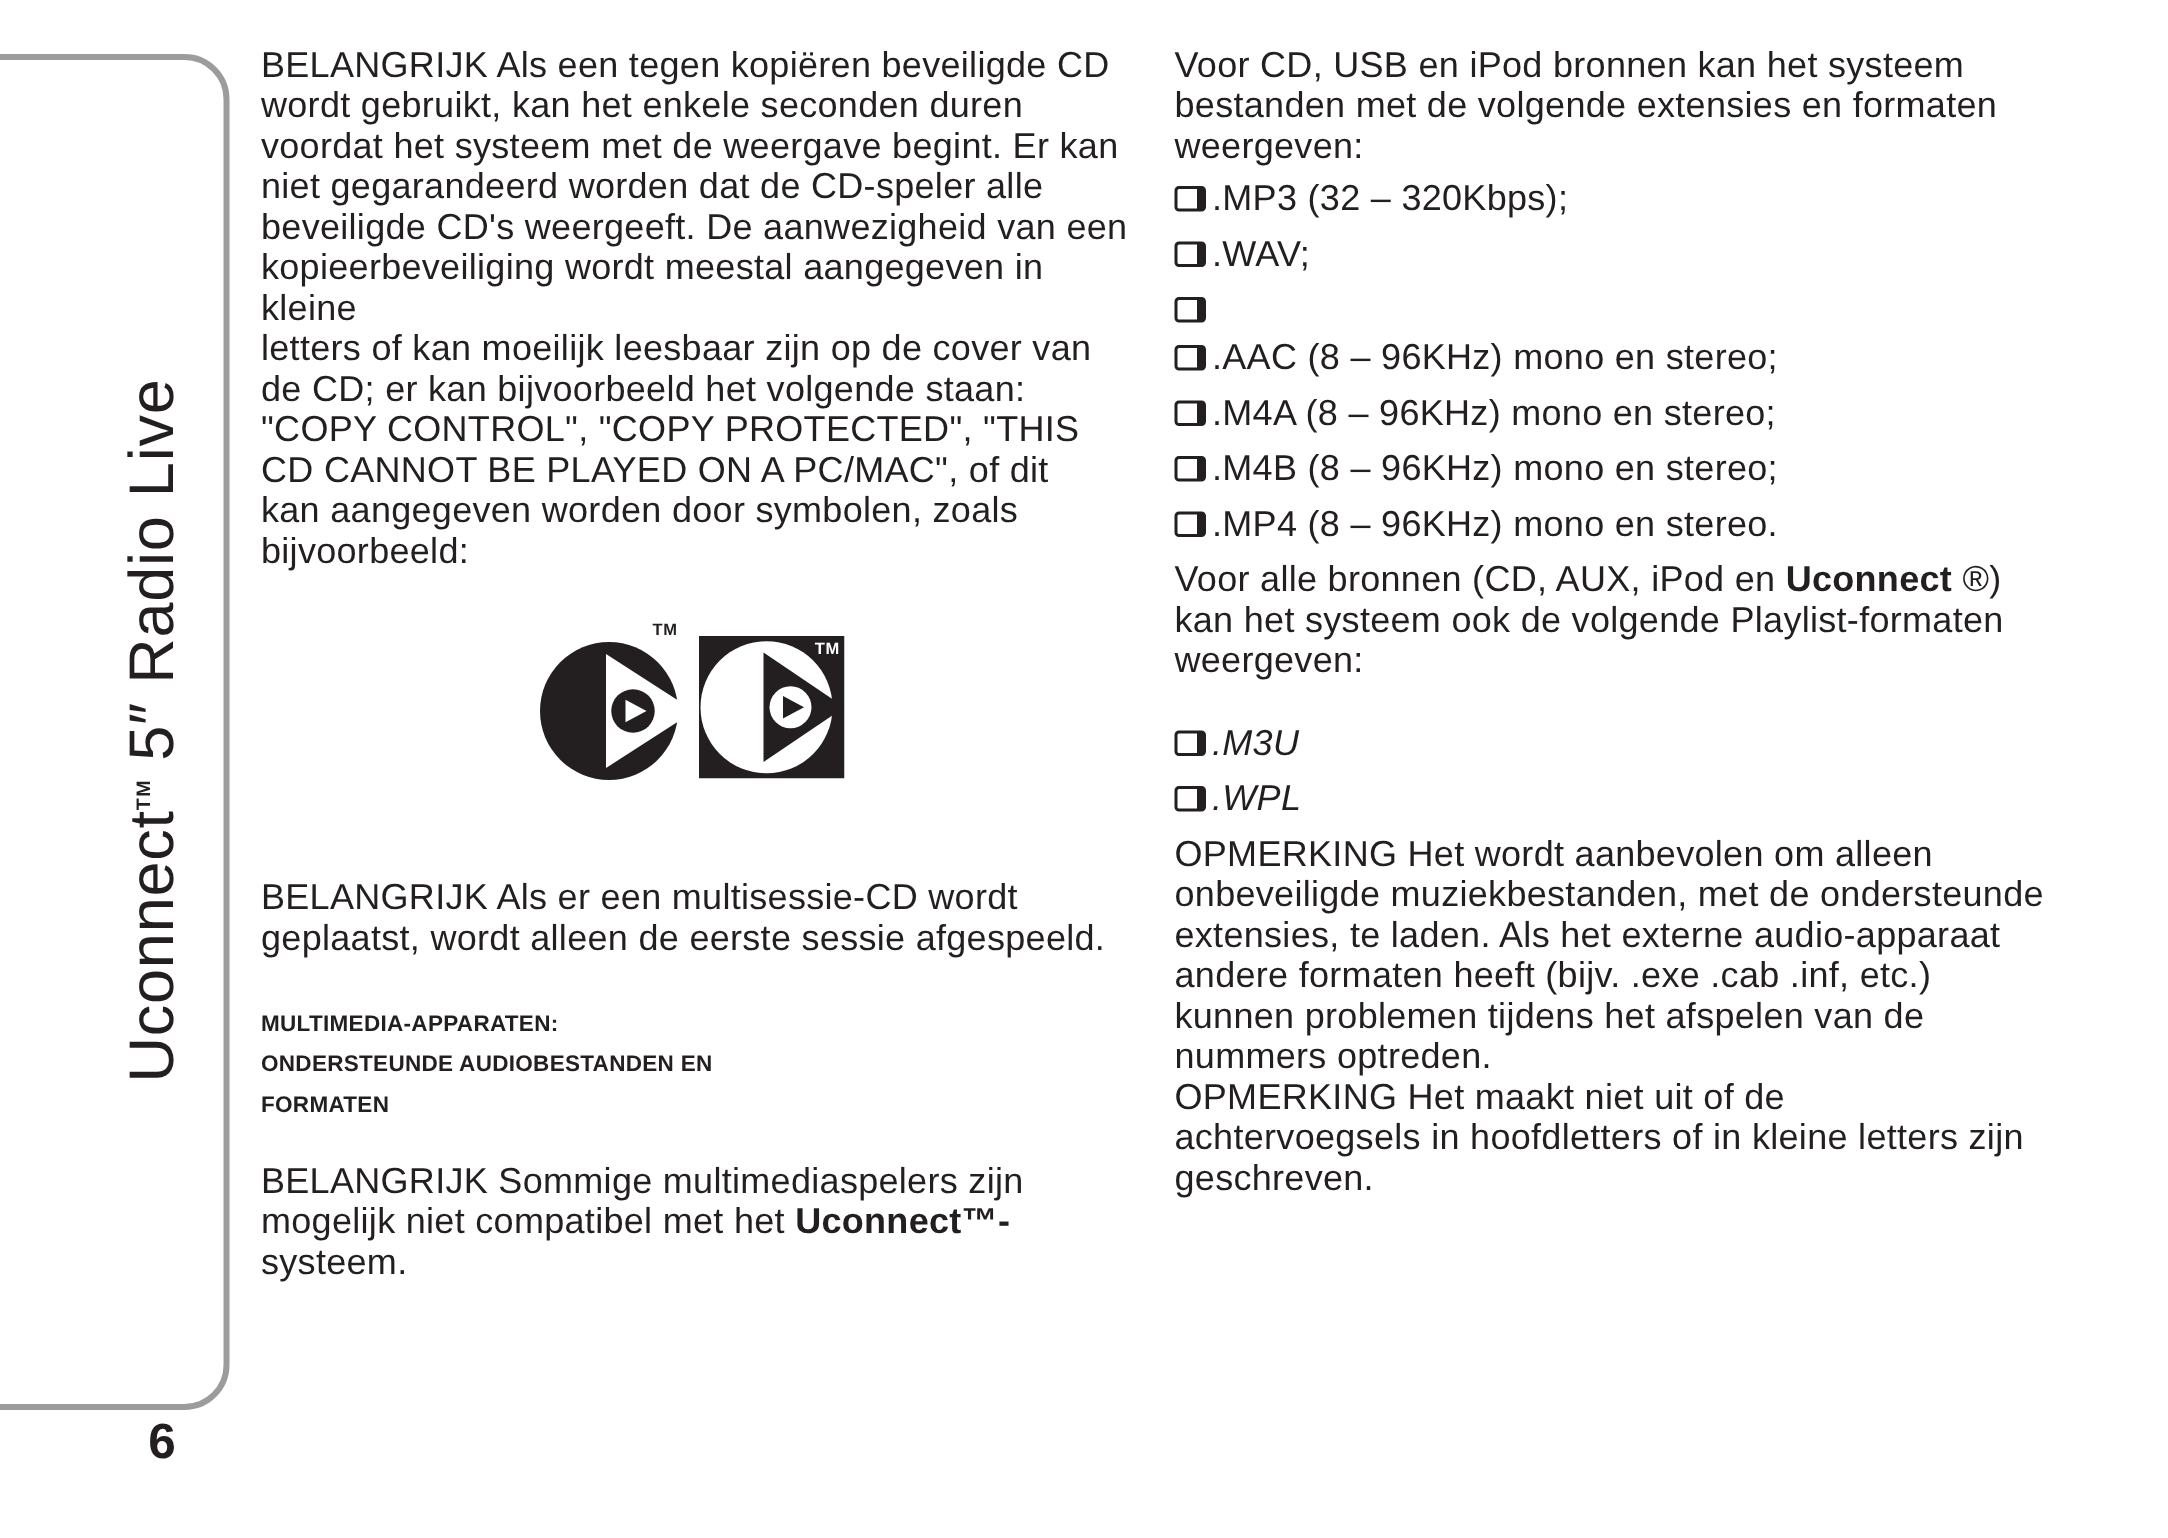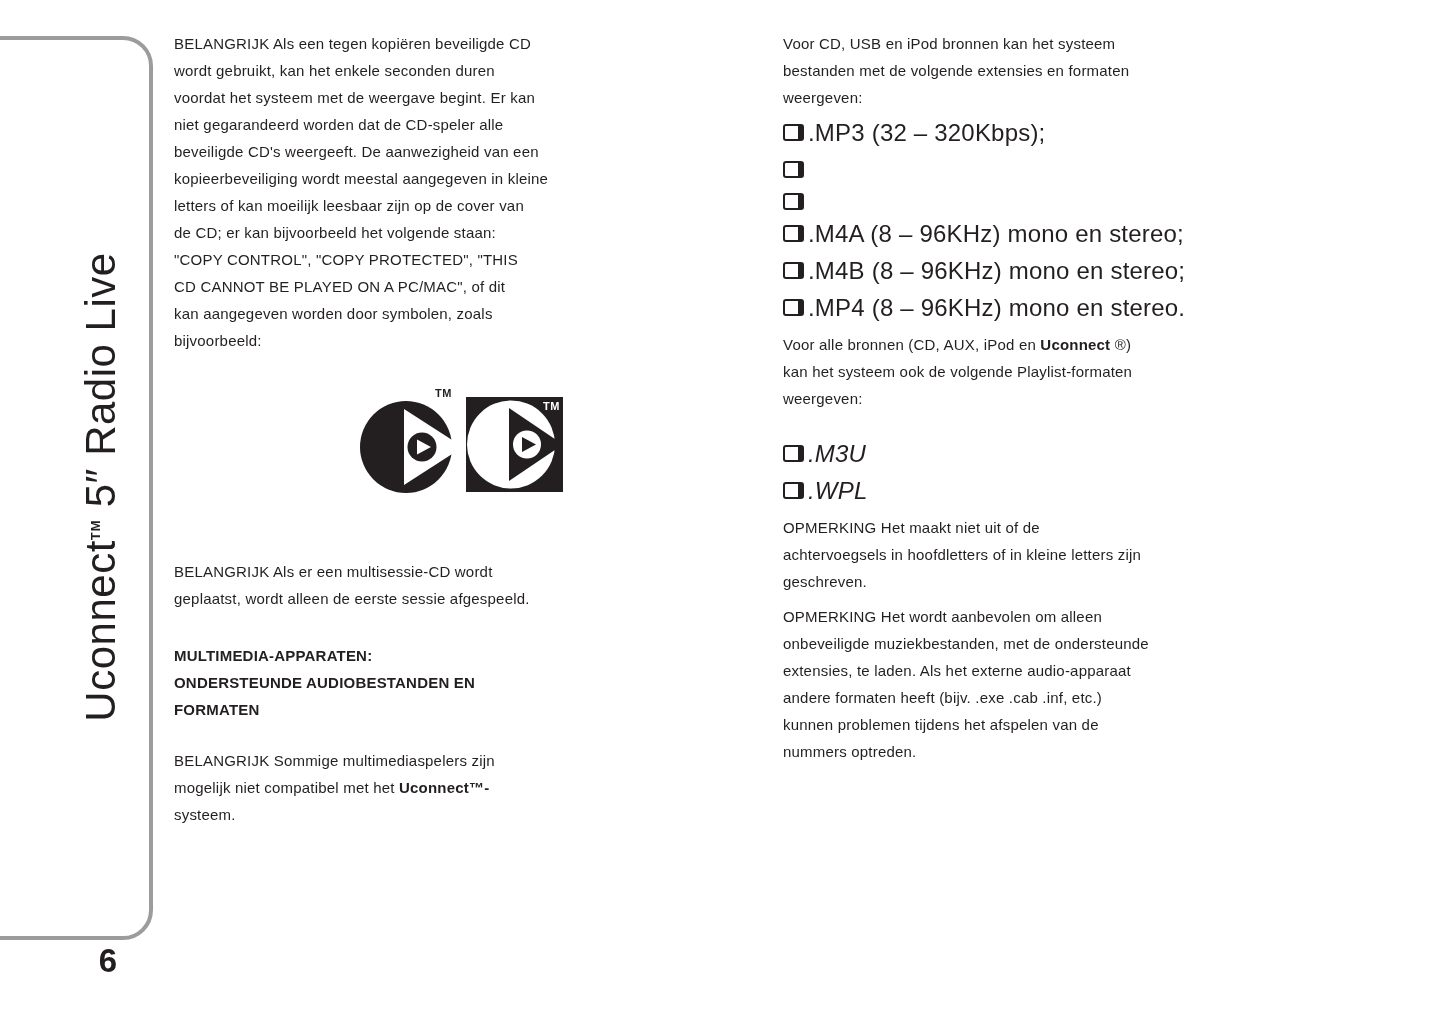--- a/index.html
+++ b/index.html
@@ -42,21 +42,21 @@
     text-align:center;
     font-size:33px;
     font-weight:700;
   }
   
   .col{position:absolute;top:30px;}
   .col-left{left:174px;width:590px;}
   .col-right{left:783px;width:640px;}
   .para{
     margin:0;
-    font-size:15px;
+    font-size:24px;
     line-height:27px;
     letter-spacing:0.2px;
     white-space:pre-line;
   }
   .bold{font-weight:700;}
   .section-heading{
     margin:30px 0 0 0;
     font-size:15px;
     line-height:27px;
     font-weight:700;
@@ -177,23 +177,28 @@
 bestanden met de volgende extensies en formaten
 weergeven:</p>
 
     <ul class="format-list">
       <li>
           <span class="bullet"></span>
           <span class="li-text">.MP3 (32 – 320Kbps);</span>
         </li>
       <li>
           <span class="bullet"></span>
-        </li>
-      <li>
-          <span class="bullet"></span>
+          <span class="li-text">.WAV;</span>
+        </li>
+      <li>
+          <span class="bullet"></span>
+        </li>
+      <li>
+          <span class="bullet"></span>
+          <span class="li-text">.AAC (8 – 96KHz) mono en stereo;</span>
         </li>
       <li>
           <span class="bullet"></span>
           <span class="li-text">.M4A (8 – 96KHz) mono en stereo;</span>
         </li>
       <li>
           <span class="bullet"></span>
           <span class="li-text">.M4B (8 – 96KHz) mono en stereo;</span>
         </li>
       <li>
@@ -209,27 +214,27 @@
     <ul class="format-list" style="margin-top:28px;font-style:italic;">
       <li>
           <span class="bullet"></span>
           <span class="li-text">.M3U</span>
         </li>
       <li>
           <span class="bullet"></span>
           <span class="li-text">.WPL</span>
         </li>
     </ul>
-
-    <p class="para mt0">OPMERKING Het maakt niet uit of de
-achtervoegsels in hoofdletters of in kleine letters zijn
-geschreven.</p>
 
     <p class="para" style="margin-top:8px;">OPMERKING Het wordt aanbevolen om alleen
 onbeveiligde muziekbestanden, met de ondersteunde
 extensies, te laden. Als het externe audio-apparaat
 andere formaten heeft (bijv. .exe .cab .inf, etc.)
 kunnen problemen tijdens het afspelen van de
 nummers optreden.</p>
 
+    <p class="para mt0">OPMERKING Het maakt niet uit of de
+achtervoegsels in hoofdletters of in kleine letters zijn
+geschreven.</p>
+
   </div>
 
 </div>
 
 </body></html>

